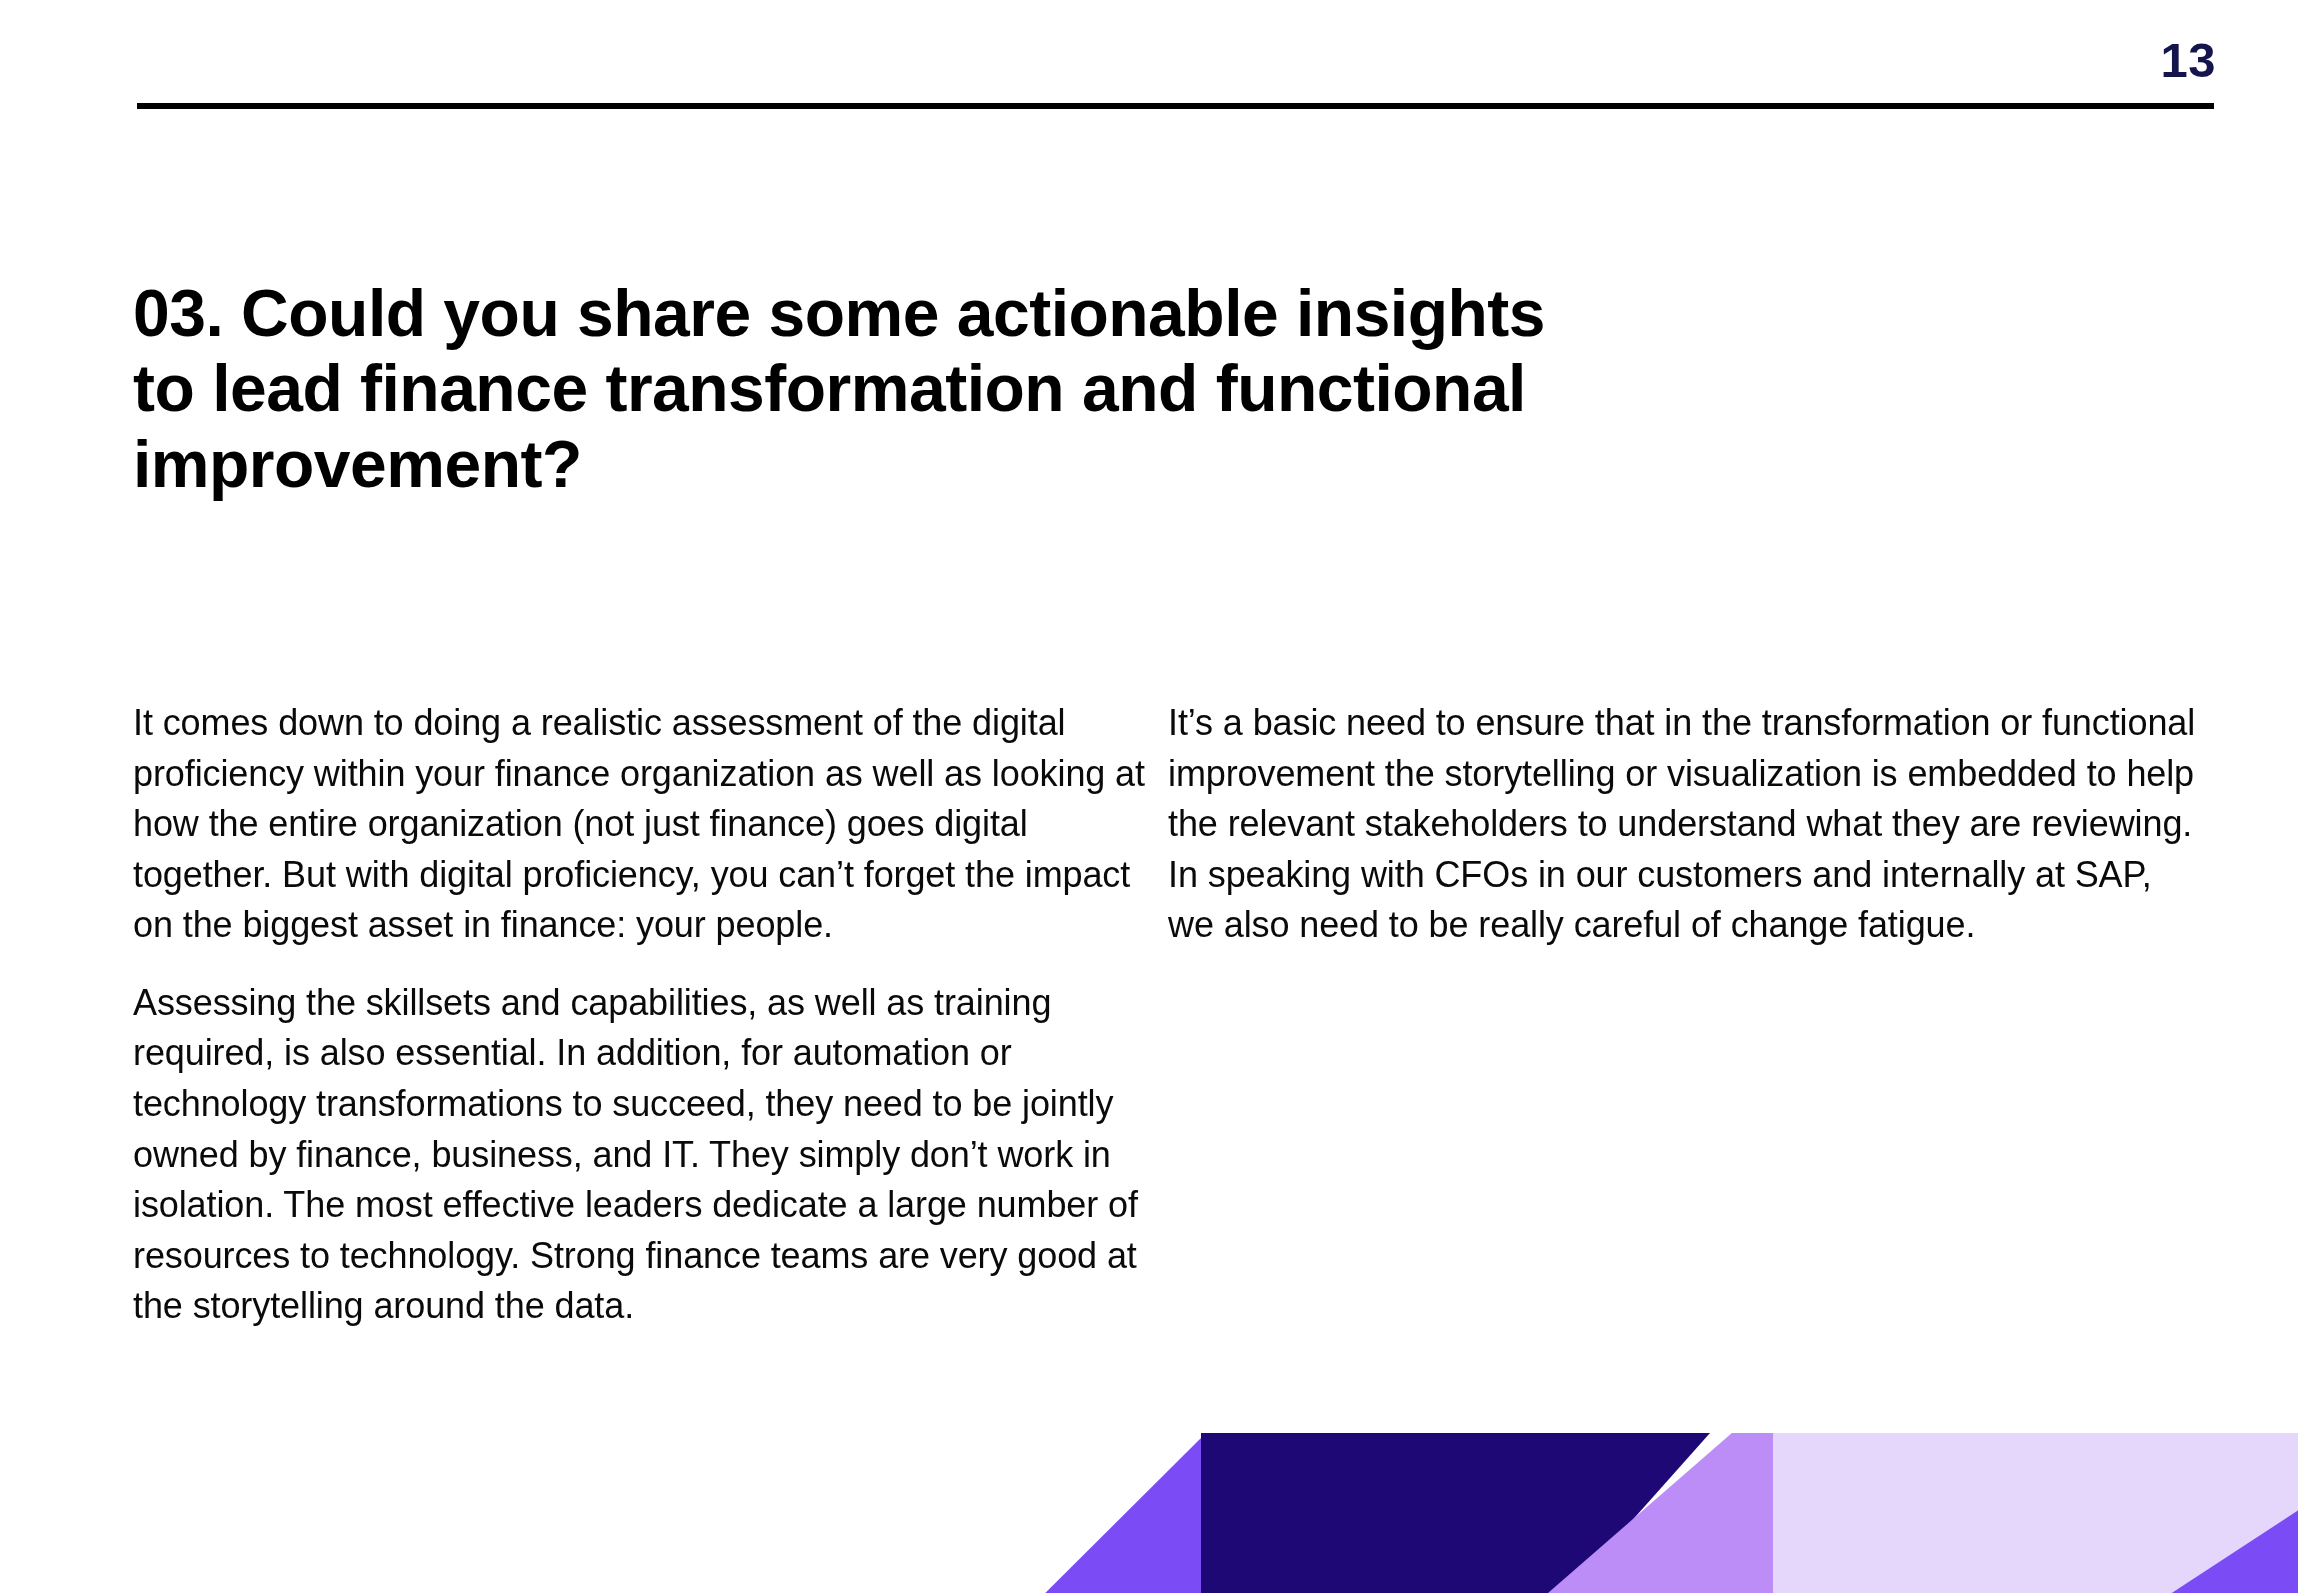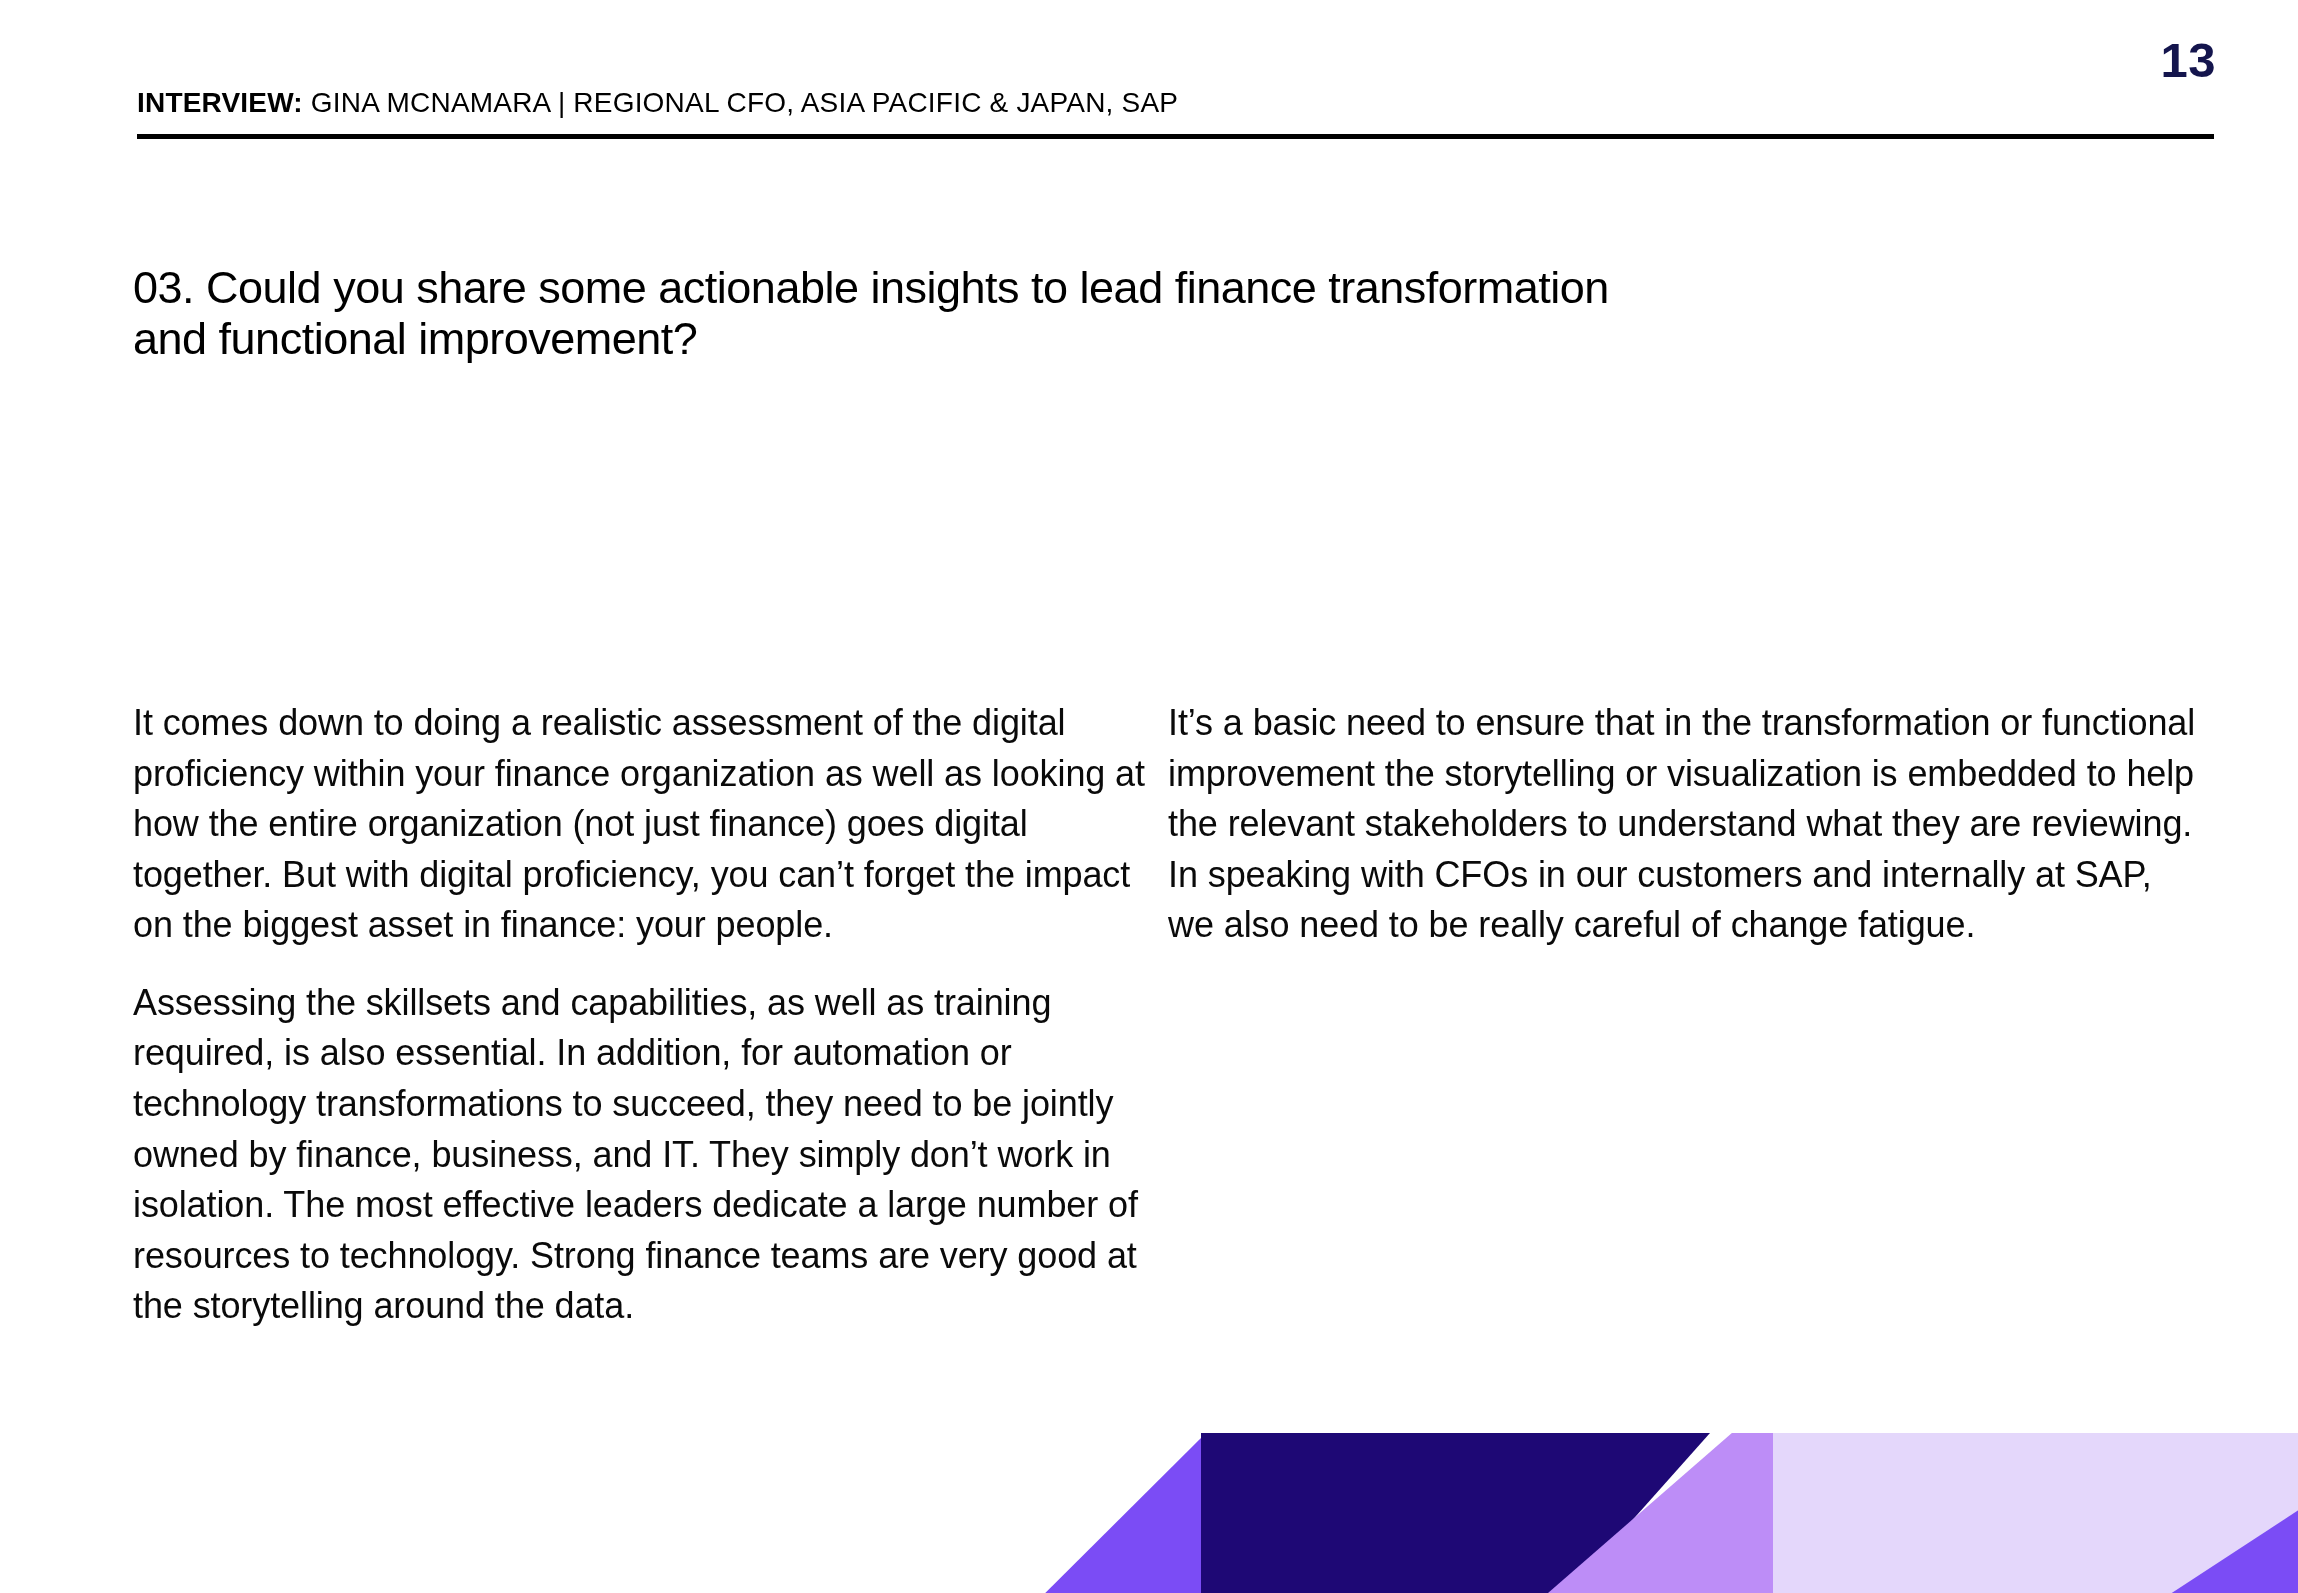--- a/index.html
+++ b/index.html
@@ -53,22 +53,22 @@
     height: 5.4px;
     background: #000000;
   }
 
   
   .heading {
     position: absolute;
     top: 232px;
     left: 133px;
     width: 1476px;
-    font-size: 45px;
-    font-weight: 400;
+    font-size: 66px;
+    font-weight: 700;
     line-height: 1.14;
     letter-spacing: -0.5px;
     color: #000000;
   }
 
   
   .columns {
     position: absolute;
     top: 698px;
     left: 133px;
@@ -141,21 +141,20 @@
     background: #7b4cf5;
     clip-path: polygon(100% 48%, 100% 100%, 14% 100%);
   }
 </style>
 </head>
 <body>
 
 <div class="page-number">13</div>
 
 <div class="header">
-  <div class="header-line"><span class="lead">INTERVIEW:</span><span> GINA MCNAMARA | REGIONAL CFO, ASIA PACIFIC &amp; JAPAN, SAP</span></div>
   <div class="header-rule"></div>
 </div>
 
 <h1 class="heading">03. Could you share some actionable insights to lead finance transformation and functional improvement?</h1>
 
 <div class="columns">
 
   <div class="column left">
     <p>It comes down to doing a realistic assessment of the digital proficiency within your finance organization as well as looking at how the entire organization (not just finance) goes digital together. But with digital proficiency, you can’t forget the impact on the biggest asset in finance: your people.</p>
     <p>Assessing the skillsets and capabilities, as well as training required, is also essential. In addition, for automation or technology transformations to succeed, they need to be jointly owned by finance, business, and IT. They simply don’t work in isolation. The most effective leaders dedicate a large number of resources to technology. Strong finance teams are very good at the storytelling around the data.</p>

